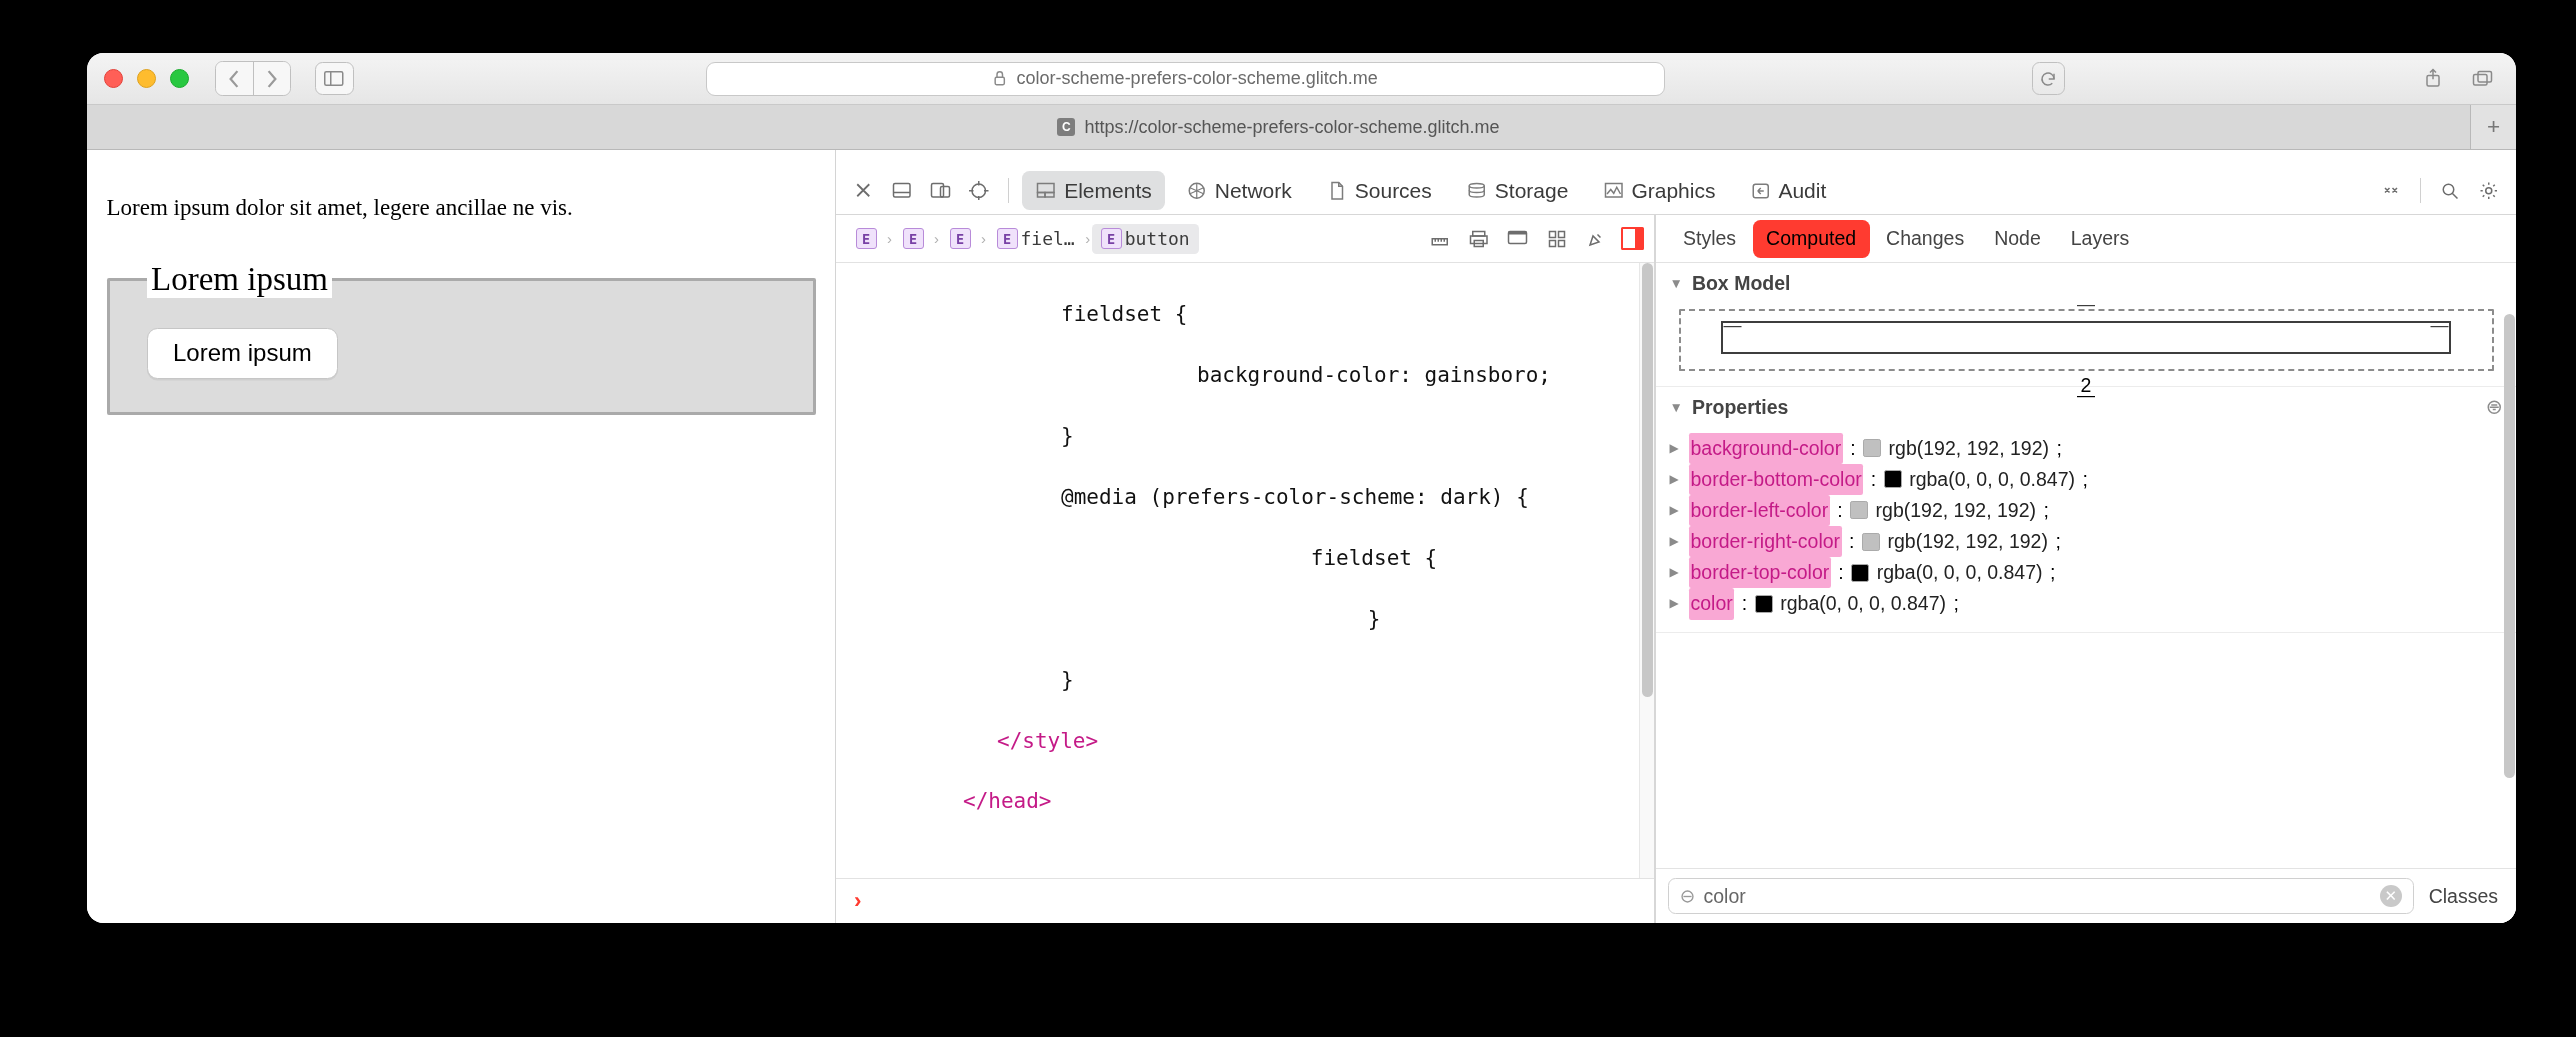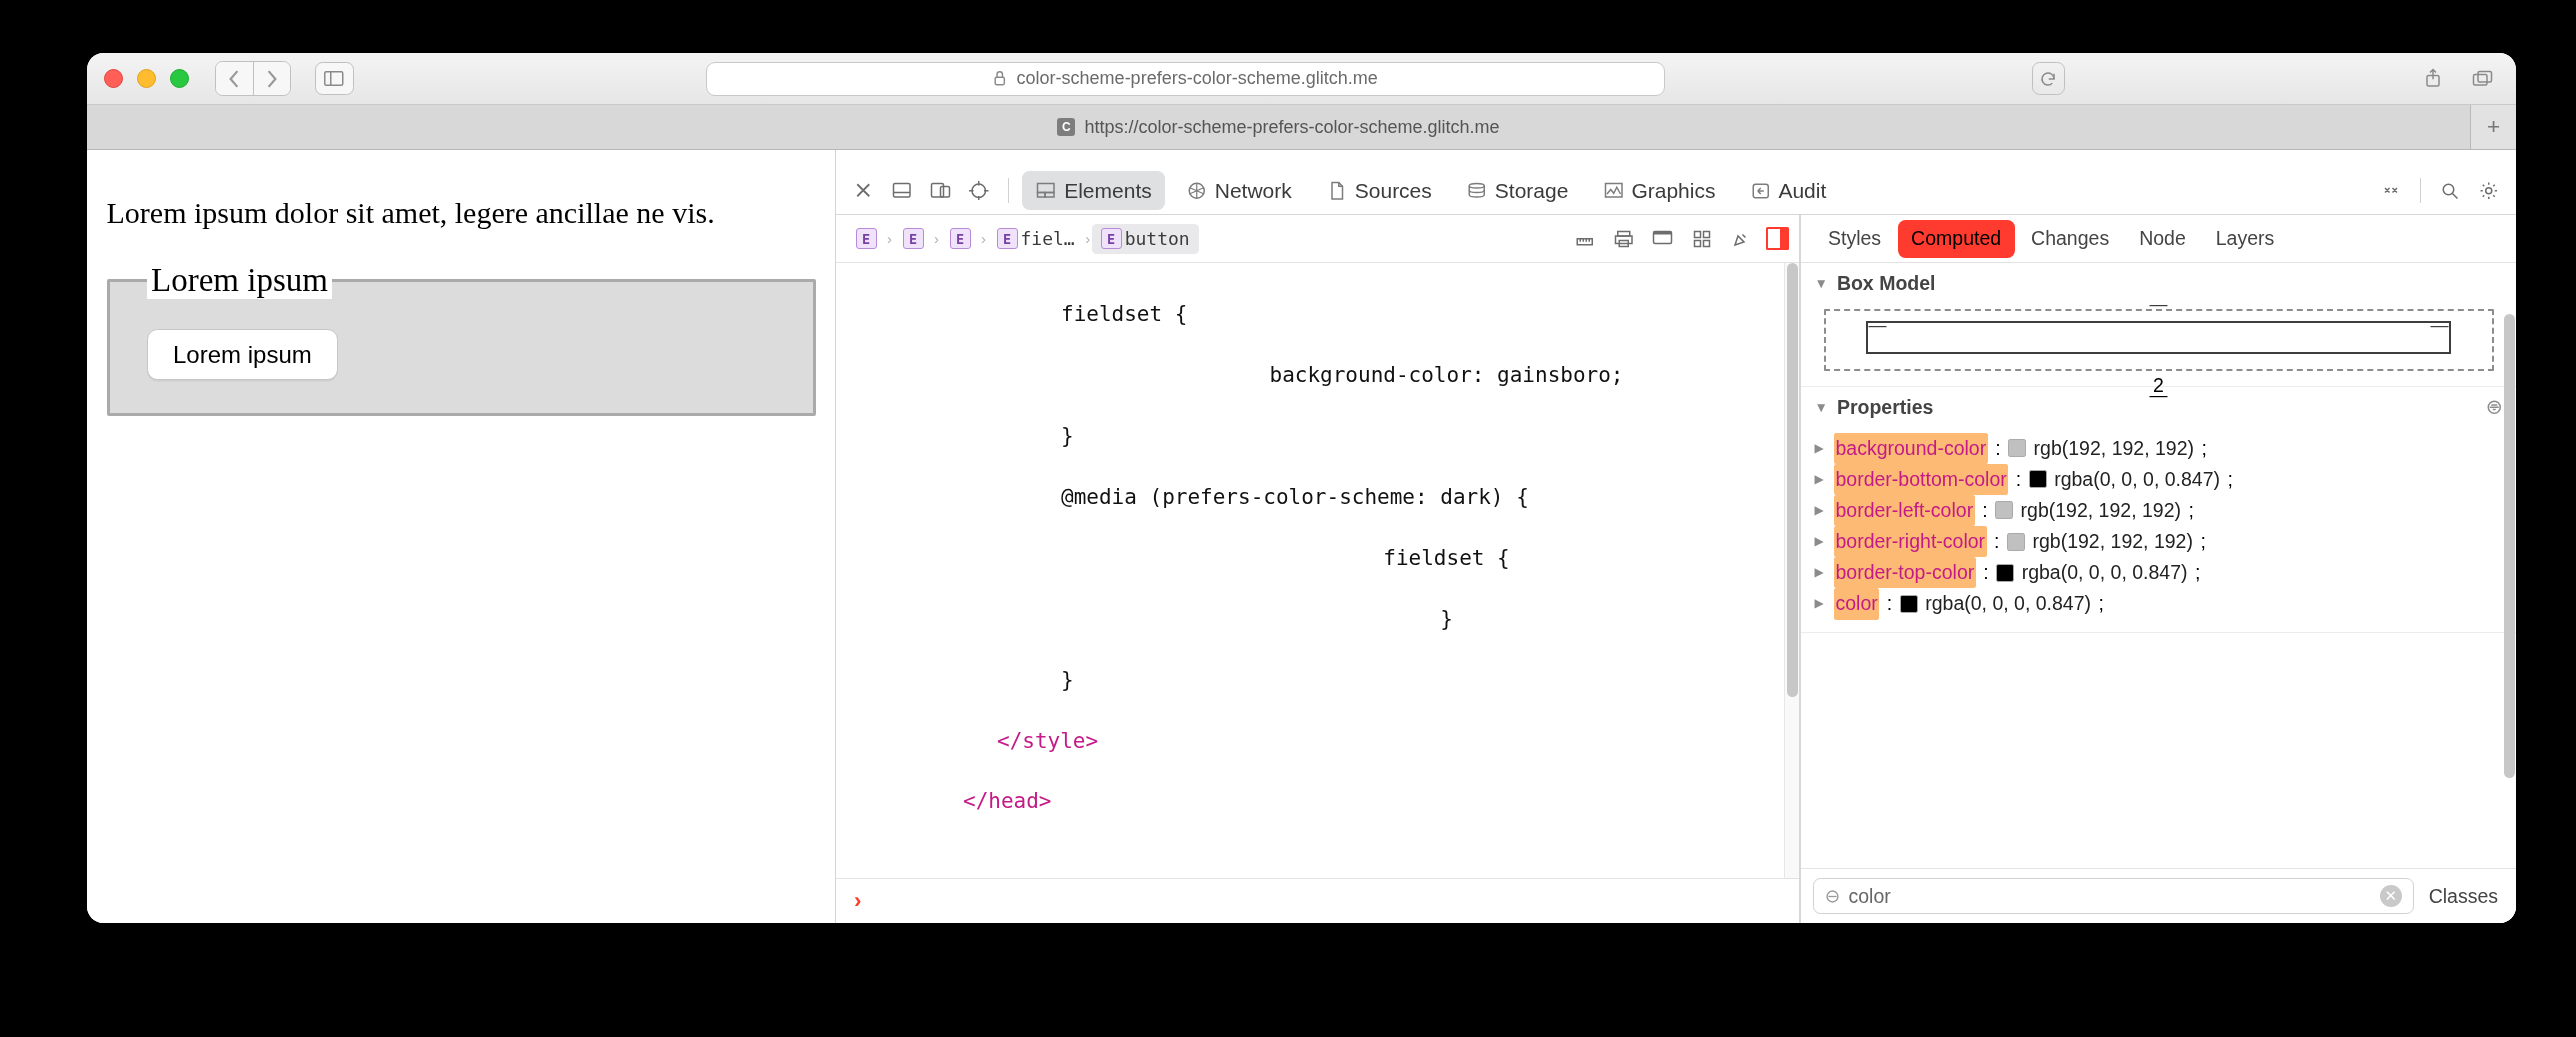--- a/index.html
+++ b/index.html
@@ -26,21 +26,21 @@
 
 
 .tabstrip{height:45px;background:#d8d8d8;border-bottom:0.7px solid #b8b8b8;display:flex;align-items:stretch;}
 .tab{flex:1;display:flex;align-items:center;justify-content:center;gap:9px;font-size:18px;color:#555;}
 .tab .favicon{width:18px;height:18px;background:#7d7d7d;border-radius:3px;display:flex;align-items:center;justify-content:center;color:#fff;font-size:12px;font-weight:bold;}
 .newtab{width:46px;display:flex;align-items:center;justify-content:center;color:#777;border-left:0.7px solid #b8b8b8;background:#e2e2e2;font-size:22.5px;}
 
 
 .body{display:flex;height:calc(100% - 97px);}
 .page{width:749px;padding:43px 19.5px 0 19.5px;background:#fff;border-right:0.7px solid #d4d4d4;font-family:Georgia,"Times New Roman",serif;}
-.page p{font-size:30px;line-height:1.3;margin-bottom:30px;}
+.page p{font-size:23px;line-height:1.3;margin-bottom:38px;}
 .page fieldset{border:3px solid #aaa;background:#dcdcdc;padding:21px 27px 33px 37px;border-radius:2.2px;}
 .page legend{font-size:33px;padding:0 4.5px;background:#fff;}
 .page button{margin-top:9px;font-size:24px;padding:10.5px 25.5px;border-radius:10.5px;background:#fff;border:0.7px solid #c6c6c6;box-shadow:0 1.5px 0 rgba(0,0,0,.06);}
 
 
 .dev{flex:1;display:flex;flex-direction:column;background:#fff;margin-top:17px;}
 .dev-toolbar{height:48px;border-bottom:0.7px solid #d7d7d7;display:flex;align-items:center;padding:0 12px;gap:7.5px;}
 .dt-icn{width:31px;height:31px;display:flex;align-items:center;justify-content:center;color:#6d6d6d;border-radius:6px;}
 .dt-sep{width:0.7px;height:25.5px;background:#d0d0d0;margin:0 6px;}
 .dt-tab{display:flex;align-items:center;gap:7.5px;font-size:21px;color:#3b3b3b;padding:7.5px 13.5px;border-radius:7.5px;}
@@ -70,41 +70,41 @@
 .src .ln.lv6{padding-left:292px;}
 .src .tag{color:#c41a87;}
 
 .srcbar{position:absolute;right:0;top:0;width:15px;height:100%;background:#f9f9f9;border-left:0.7px solid #e7e7e7;}
 .srchandle{position:absolute;right:1.5px;top:0;width:10.5px;height:434px;background:#c7c7c7;border-radius:6px;}
 
 .console{height:45px;border-top:0.7px solid #e2e2e2;display:flex;align-items:center;padding:0 18px;}
 .console .chev{color:#ff3b30;font-size:22.5px;font-weight:800;}
 
 
-.sb{width:716px;display:flex;flex-direction:column;border-left:0.7px solid #d7d7d7;background:#fff;}
+.sb{width:861px;display:flex;flex-direction:column;border-left:0.7px solid #d7d7d7;background:#fff;}
 .sb-tabs{height:48px;border-bottom:0.7px solid #e2e2e2;display:flex;align-items:center;gap:3px;padding:0 13.5px;font-size:19.5px;color:#444;}
 .sb-tab{padding:7.5px 13.5px;border-radius:7.5px;}
 .sb-tab.active{background:#ff3b30;color:#000000;}
 .sb-sect{border-bottom:0.7px solid #ececec;}
 .sb-sect h4{display:flex;align-items:center;gap:9px;padding:9px 13.5px;font-size:19.5px;font-weight:700;color:#444;}
 .sb-sect h4 .tri{font-size:13.5px;color:#8b8b8b;}
 .boxm{padding:4.5px 22.5px 15px 22.5px;}
 .boxm .outer{border:2.2px dashed #8c8c8c;border-radius:1.5px;padding:10.5px 10.5px 15px 10.5px;position:relative;}
 .boxm .inner{border:2.2px solid #3d3d3d;height:33px;margin:0 30px;position:relative;}
 .boxm .emd{position:absolute;font-size:18px;color:#3d3d3d;}
 .boxm .emd.t{left:50%;top:-3.7px;transform:translate(-50%,-100%);}   
 .boxm .emd.tl{left:43px;top:4.5px;}
 .boxm .emd.tr{right:43px;top:4.5px;}
 .boxm .num2{position:absolute;left:50%;bottom:-5.2px;transform:translate(-50%,100%);font-size:19.5px;}
 .boxm .embel{position:absolute;left:50%;bottom:-37px;transform:translateX(-50%);font-size:18px;}
 
 .props{padding:4.5px 13.5px 12px 13.5px;font-size:19.5px;line-height:1.6;}
 .prow{display:flex;align-items:center;gap:7.5px;}
 .prow .tri{color:#8b8b8b;font-size:12px;width:12px;}
-.prow .pname{color:#c41a87;background:#fdba74;border-radius:2.2px;padding:0 1.5px;}
+.prow .pname{color:#c41a87;background:#f9a8d4;border-radius:2.2px;padding:0 1.5px;}
 .prow .sw{width:18px;height:18px;border:0.7px solid #aaa;border-radius:2.2px;display:inline-block;}
 .prow .pval{color:#222;}
 
 .sb-filter{margin-top:auto;border-top:0.7px solid #e3e3e3;display:flex;align-items:center;gap:9px;padding:9px 12px;}
 .sb-filter .fbox{flex:1;height:36px;border:0.7px solid #d0d0d0;border-radius:7.5px;display:flex;align-items:center;padding:0 10.5px;gap:9px;color:#666;font-size:19.5px;}
 .sb-filter .clr{width:22.5px;height:22.5px;border-radius:50%;background:#c9c9c9;color:#fff;display:flex;align-items:center;justify-content:center;font-size:15px;}
 .sb-filter .classes{font-size:19.5px;color:#444;padding:0 6px;}
 
 .sb-scroll{position:absolute;right:1.5px;top:99px;width:10.5px;height:464px;background:#c7c7c7;border-radius:6px;}
 

